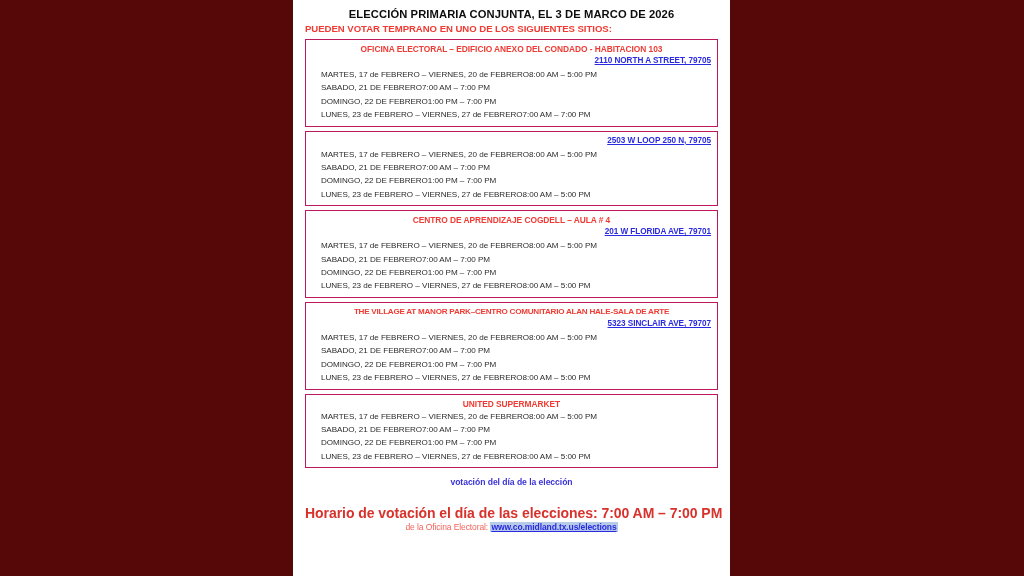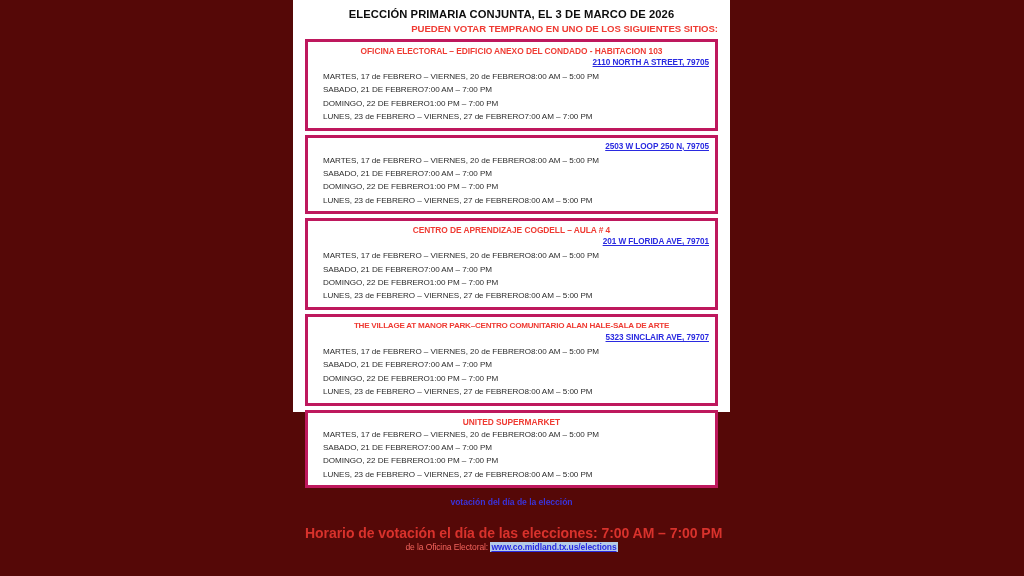--- a/index.html
+++ b/index.html
@@ -17,46 +17,46 @@
     position: relative;
     width: 1024px;
     height: 576px;
     background: #550807;
   }
   .document {
     position: absolute;
     left: 293px;
     top: 0;
     width: 437px;
-    height: 412px;
+    height: 576px;
     background: #ffffff;
     box-sizing: border-box;
     padding: 7px 12px 0 12px;
   }
   .doc-title {
     text-align: center;
     font-size: 11.2px;
     font-weight: bold;
     color: #0d0d0d;
     letter-spacing: 0.1px;
     line-height: 15px;
     white-space: nowrap;
   }
   .doc-subtitle {
-    text-align: right;
+    text-align: left;
     font-size: 9.6px;
     font-weight: bold;
     color: #ef3b33;
     line-height: 14px;
     letter-spacing: -0.05px;
     white-space: nowrap;
     margin-bottom: 3px;
   }
   .loc-box {
-    border: 3px solid #be185d;
+    border: 1px solid #be185d;
     box-sizing: border-box;
     padding: 3px 6px 4px 6px;
     margin-bottom: 4px;
     background: #fff;
   }
   .loc-name {
     text-align: center;
     font-size: 8.4px;
     font-weight: bold;
     color: #ef3b33;

